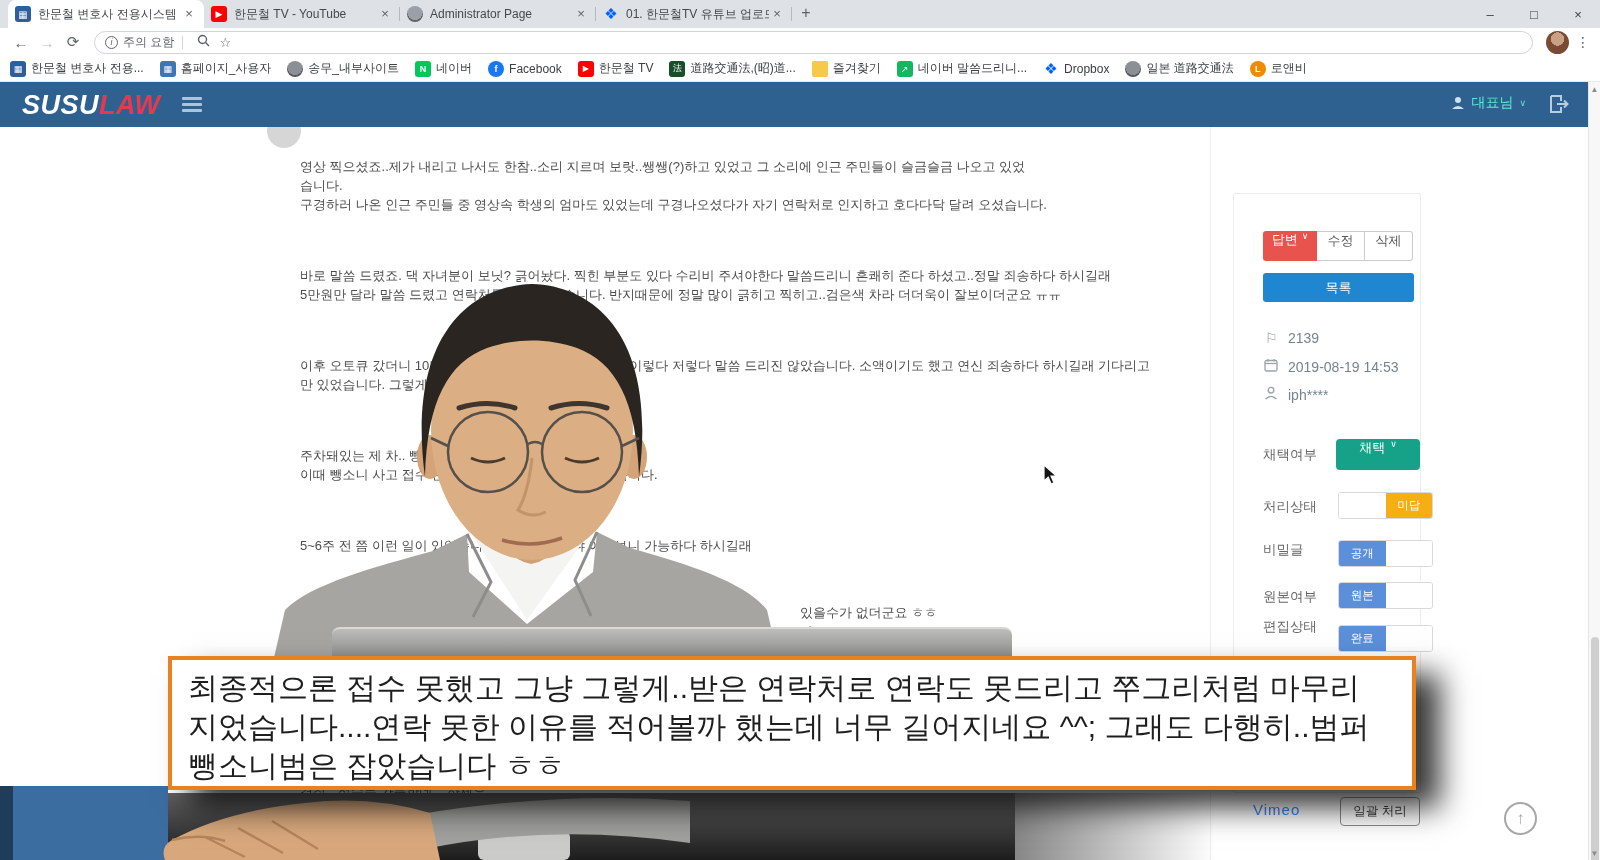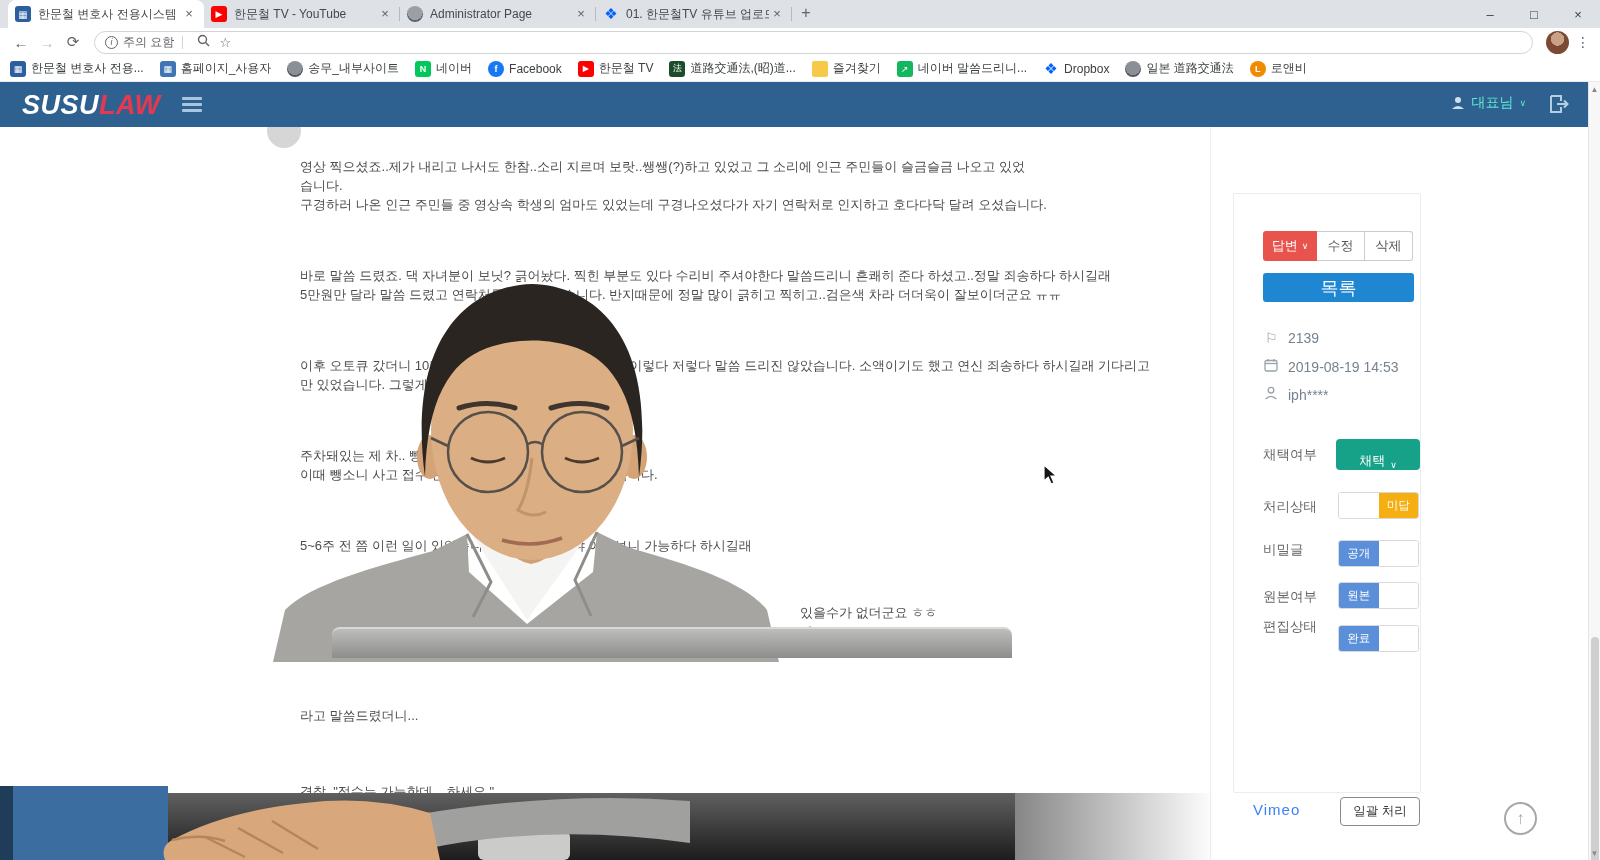--- a/index.html
+++ b/index.html
@@ -79,38 +79,38 @@
     line-height:19px; color:#4c4c4c; white-space:pre; overflow:hidden; z-index:1; }
   .comment-text p { margin:0 0 14px 0; }
   .mt20 { margin-top:20px !important; } .mt8 { margin-top:8px !important; } .mt5 { margin-top:5px !important; }
   .frag { position:absolute; font-size:13px; color:#4c4c4c; z-index:1; }
   .frag1 { left:800px; top:604px; } .frag2 { left:800px; top:623px; }
 
   
   .card { position:absolute; left:1233px; top:193px; width:188px; height:600px; background:#fff;
     border:1px solid #ececec; border-radius:2px; z-index:2; }
   .btn-group { position:absolute; left:29px; top:37px; display:flex; }
-  .btn { height:30px; display:flex; align-items:center; justify-content:center; font-size:13px; }
+  .btn { height:30px; display:flex; align-items:flex-start; justify-content:center; font-size:13px; }
   .btn-reply { width:54px; background:#e8534e; color:#fff; border-radius:3px 0 0 3px; gap:4px; }
   .btn-reply .crt { font-size:9px; }
   .btn-plain { width:48px; background:#fff; border:1px solid #ccc; border-left:none; color:#555; }
   .btn-plain:last-child { border-radius:0 3px 3px 0; }
   .btn-list { position:absolute; left:29px; top:79px; width:151px; height:29px; background:#1f87d2;
-    border-radius:3px; color:#fff; font-size:18px; display:flex; align-items:center; justify-content:center; }
+    border-radius:3px; color:#fff; font-size:13px; display:flex; align-items:center; justify-content:center; }
   .meta { position:absolute; left:29px; display:flex; align-items:center; gap:9px;
     color:#76838f; font-size:14px; }
   .meta .ic { color:#98a2a8; font-size:14px; width:16px; text-align:center; }
   .m1 { top:136px; } .m2 { top:164px; } .m3 { top:192px; }
   .row-label { position:absolute; left:29px; font-size:13.5px; color:#666; }
   .r1 { top:252px; } .r2 { top:304px; } .r3 { top:347px; } .r4 { top:394px; } .r5 { top:424px;text-align:right; }
   .teal-btn { position:absolute; left:102px; top:245px; width:84px; height:31px; background:#16a289;
-    border-radius:4px; color:#fff; font-size:13px; display:flex; align-items:flex-end;
+    border-radius:4px; color:#fff; font-size:13px; display:flex; align-items:flex-start;
     justify-content:center; gap:5px; }
   .teal-btn .crt { font-size:9px; }
-  .toggle { position:absolute; left:104px; width:81px; height:27px; border:1px solid #d9d9d9;
+  .toggle { position:absolute; left:104px; width:95px; height:27px; border:1px solid #d9d9d9;
     border-radius:3px; overflow:hidden; display:flex; background:#fff; }
   .t1 { top:298px; } .t2 { top:346px; } .t3 { top:388px; } .t4 { top:431px; }
   .toggle span { flex:1; display:flex; align-items:center; justify-content:center; font-size:11.5px; }
   .half-on   { background:#5b8fd9; color:#fff; }
   .half-amber{ background:#f5af13; color:#fff; }
   .half-off  { background:#fff; }
 
   .vimeo { position:absolute; left:1253px; top:801px; color:#3b82f6; font-size:15px;
     letter-spacing:1px; z-index:2; }
   .batch-btn { position:absolute; left:1340px; top:797px; width:80px; height:29px; background:#fff;
@@ -397,20 +397,23 @@
       </linearGradient>
     </defs>
     <rect x="168" y="8" width="847" height="67" fill="url(#gd)"></rect>
     <rect x="1015" y="8" width="200" height="67" fill="url(#gf)"></rect>
     <rect x="478" y="46" width="92" height="29" rx="6" fill="#cbcbc9"></rect>
     <path d="M415,30 Q555,6 690,16 L690,58 Q550,38 425,64 Z" fill="#a0a09e"></path>
     <path d="M430,28 Q370,10 305,18 Q225,26 172,55 Q160,62 165,75 L440,75 Z" fill="#d8a87c"></path>
     <path d="M205,52 L245,72 M238,43 L283,68 M272,36 L318,64 M172,55 Q200,48 225,56" stroke="#b5855c" stroke-width="2.5" fill="none"></path>
   </svg>
 
+  <div class="subtitle-box">
+    <span>최종적으론 접수 못했고 그냥 그렇게..받은 연락처로 연락도 못드리고 쭈그리처럼 마무리 지었습니다....연락 못한 이유를 적어볼까 했는데 너무 길어지네요 ^^; 그래도 다행히..범퍼 뺑소니범은 잡았습니다 ㅎㅎ</span>
+  </div>
 
   <div class="scrollbar">
     <span class="sb-arrow sb-up">▲</span>
     <div class="sb-thumb"></div>
     <span class="sb-arrow sb-down">▼</span>
   </div>
 
 </div>
 
 </body></html>

